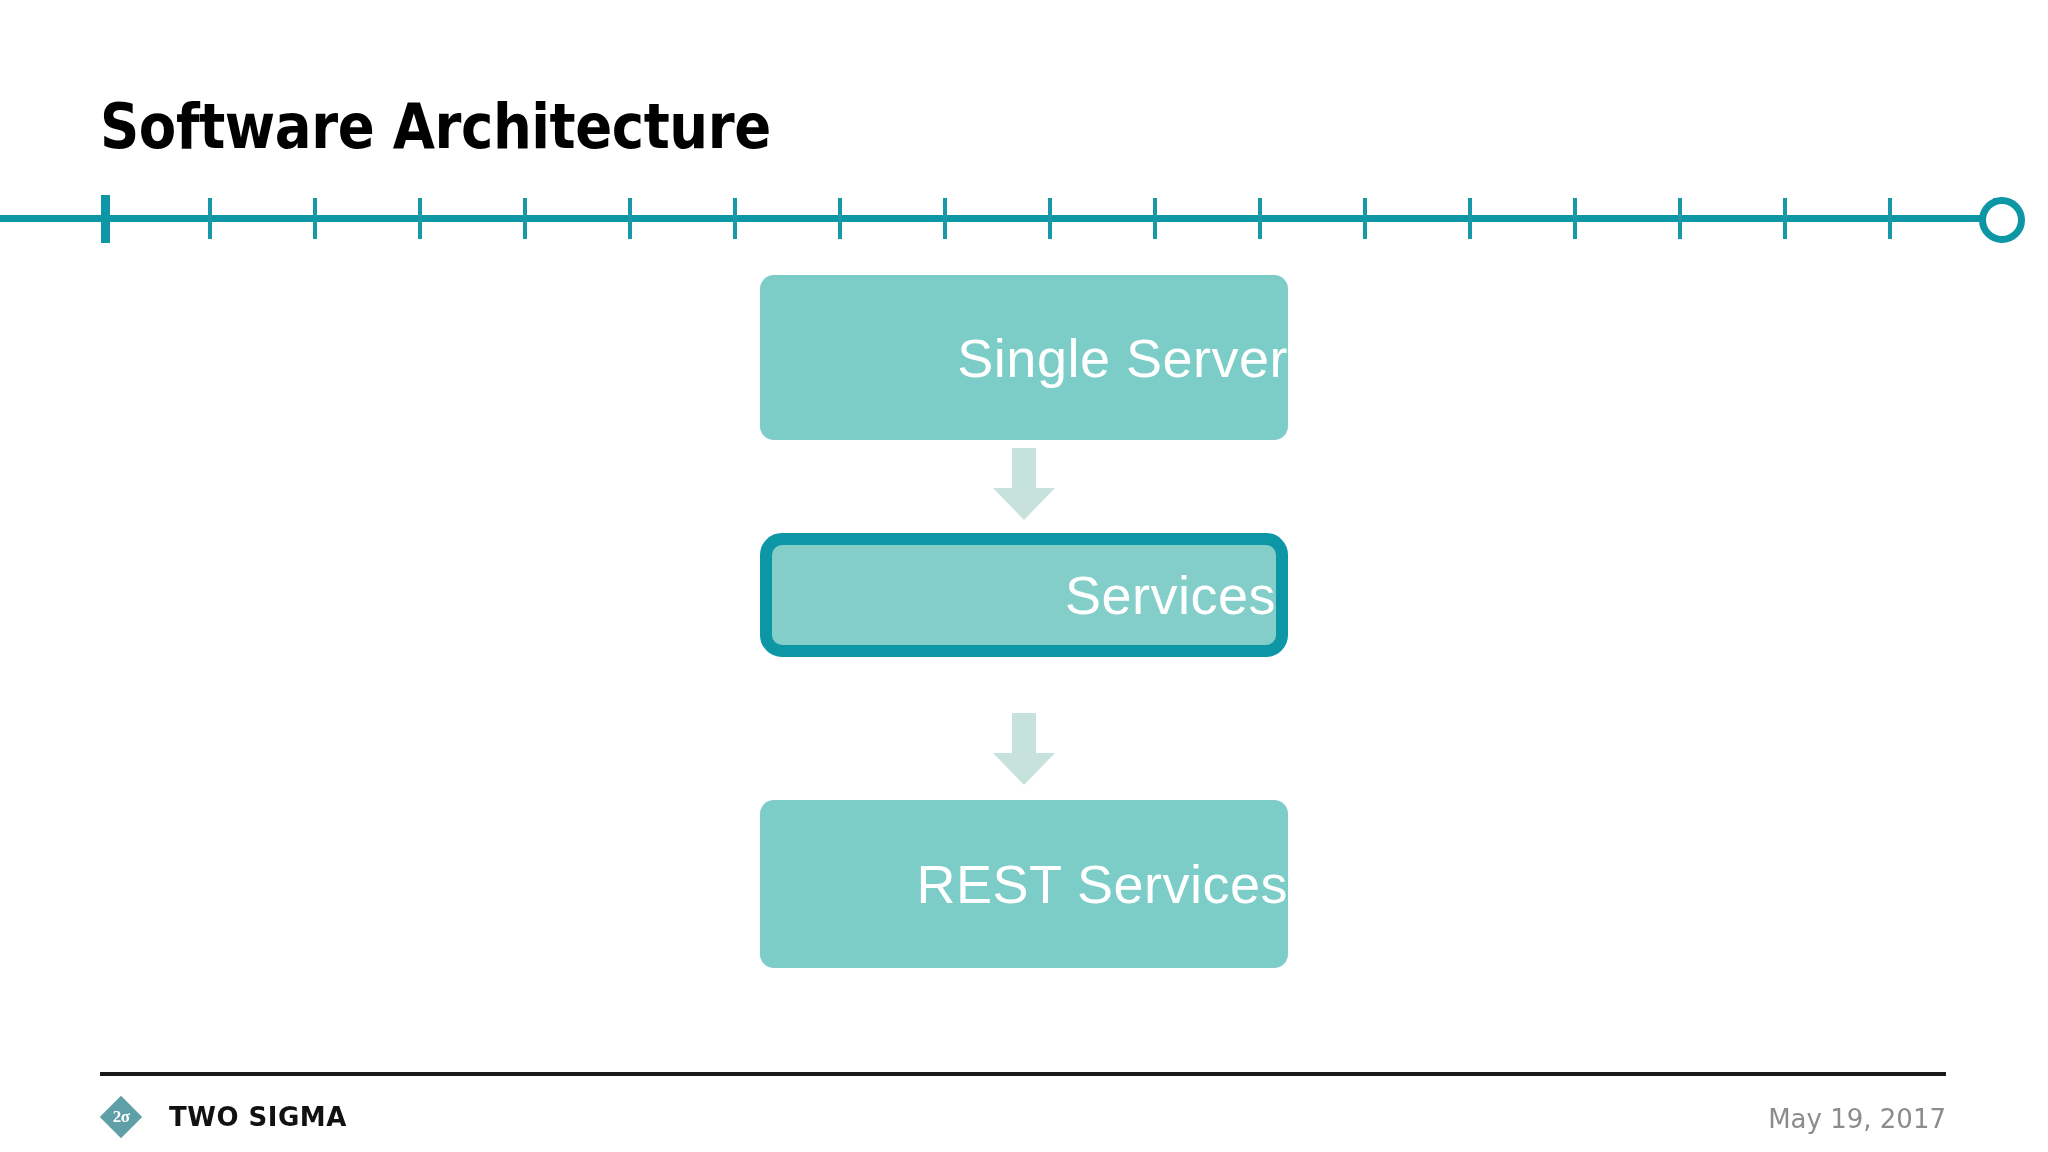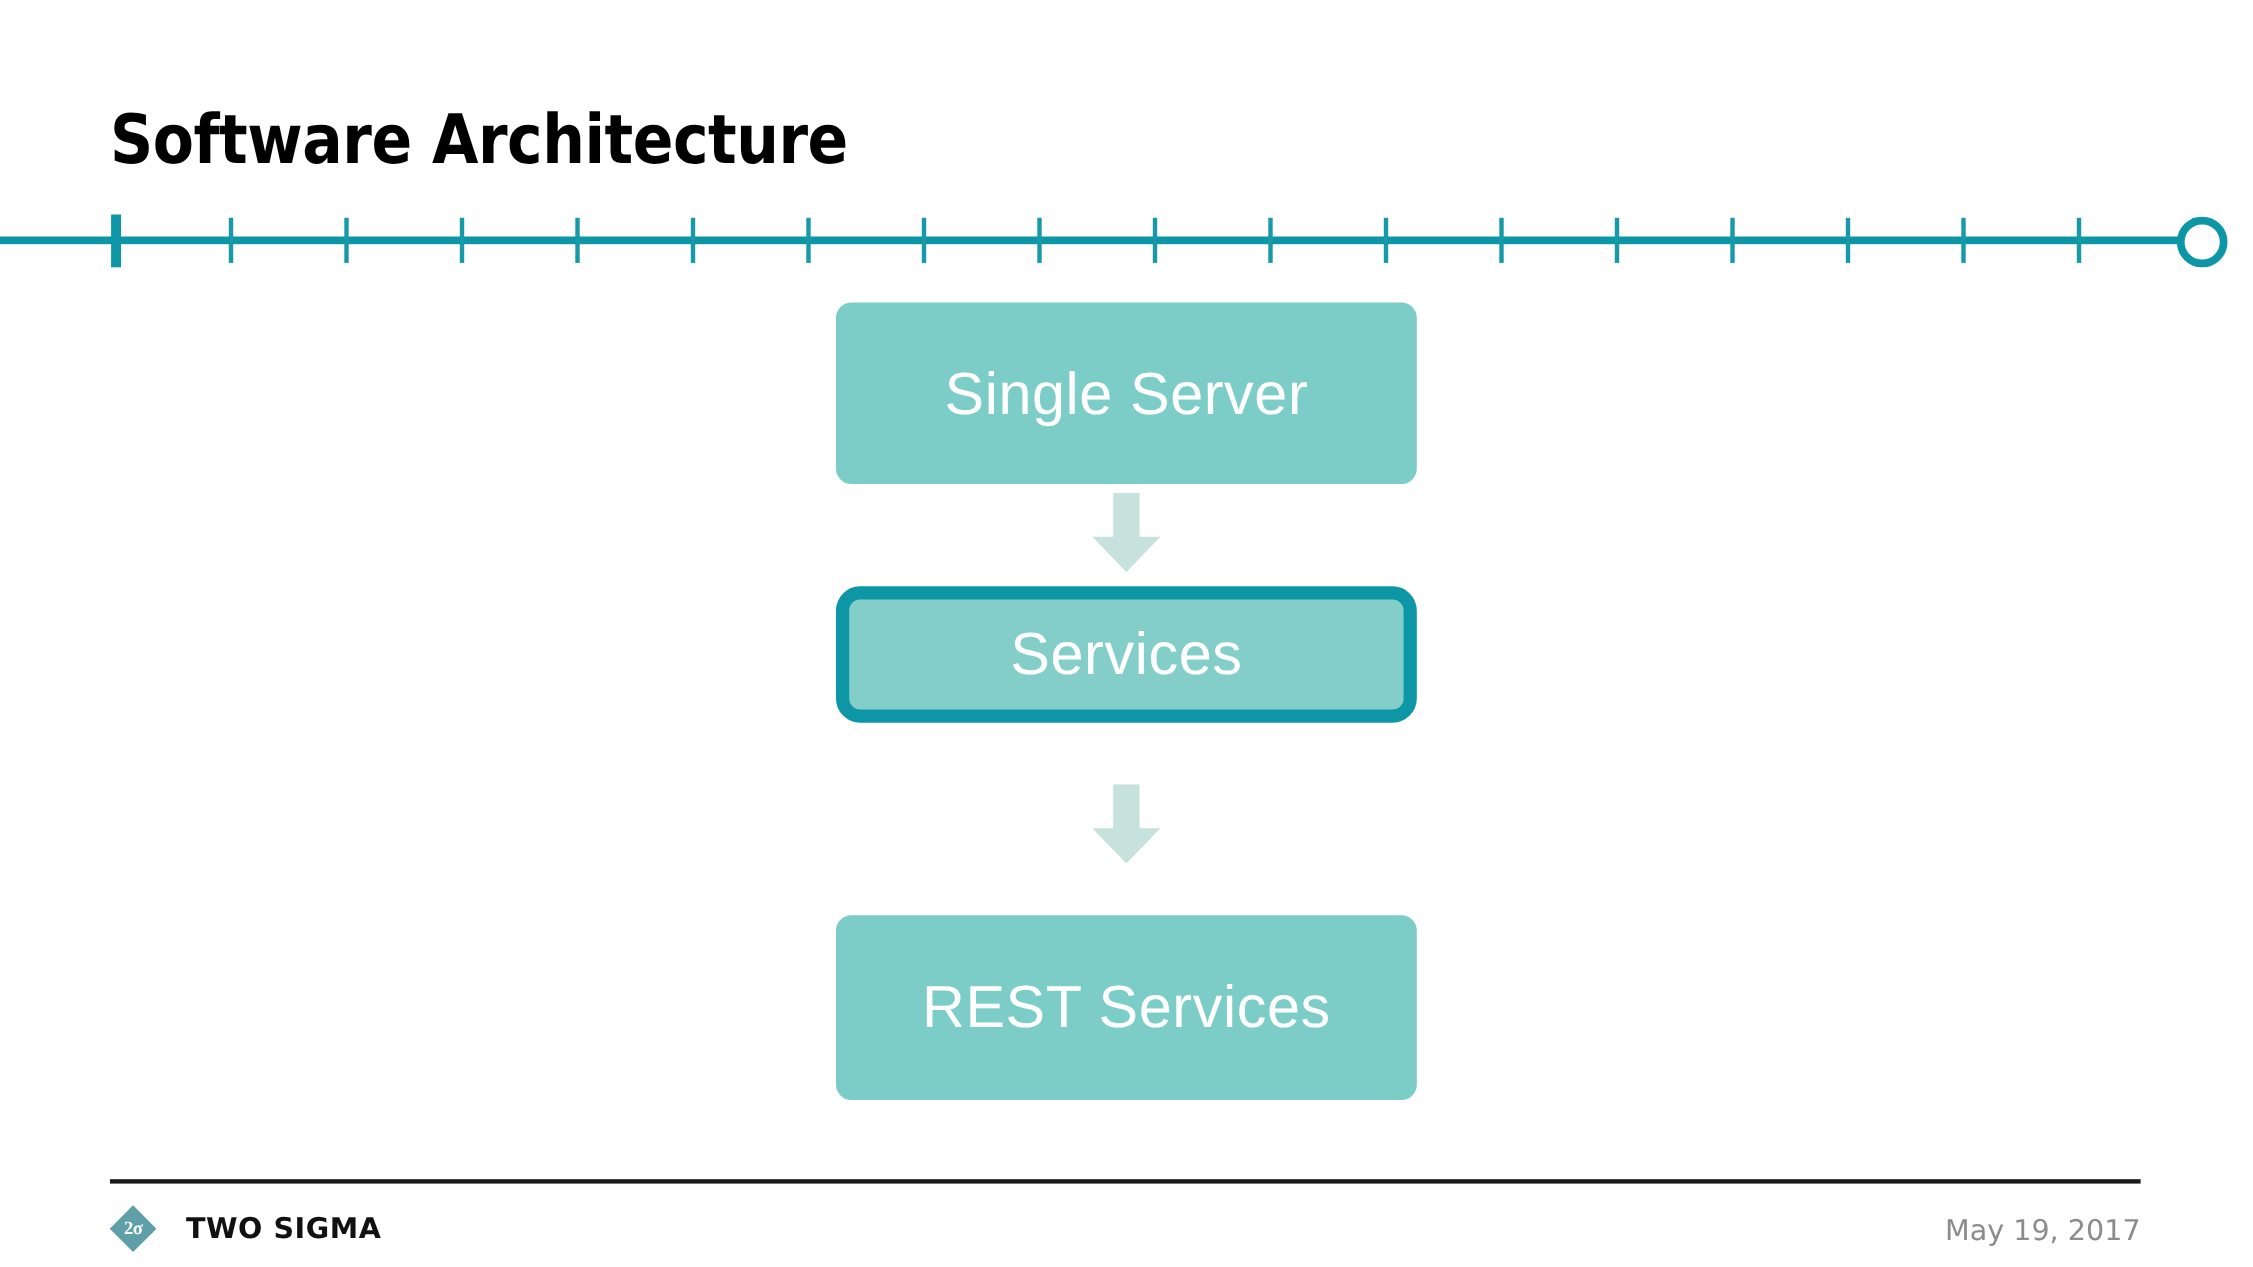--- a/index.html
+++ b/index.html
@@ -91,21 +91,21 @@
     position: absolute;
     left: 50%;
     transform: translateX(-50%);
     width: 528px;
     box-sizing: border-box;
     border-radius: 14px;
     background: #7CCCC7;
     color: #ffffff;
     display: flex;
     align-items: center;
-    justify-content: center;
+    justify-content: flex-end;
     font-family: "Liberation Sans", sans-serif;
     font-weight: normal;
     font-size: 54px;
     letter-spacing: 0.5px;
     white-space: nowrap;
   }
   .flow-box-label {
     display: block;
     line-height: 1;
   }
@@ -116,21 +116,20 @@
   #box-services {
     top: 263px;
     height: 124px;
     border: 12px solid #0C96A6;
     border-radius: 22px;
     background: #84CECA;
   }
   #box-rest-services {
     top: 530px;
     height: 168px;
-    margin-top: 32px;
   }
 
   .flow-arrow {
     position: absolute;
     left: 50%;
     transform: translateX(-50%);
     width: 62px;
     height: 72px;
   }
   #arrow-1 { top: 178px; }

